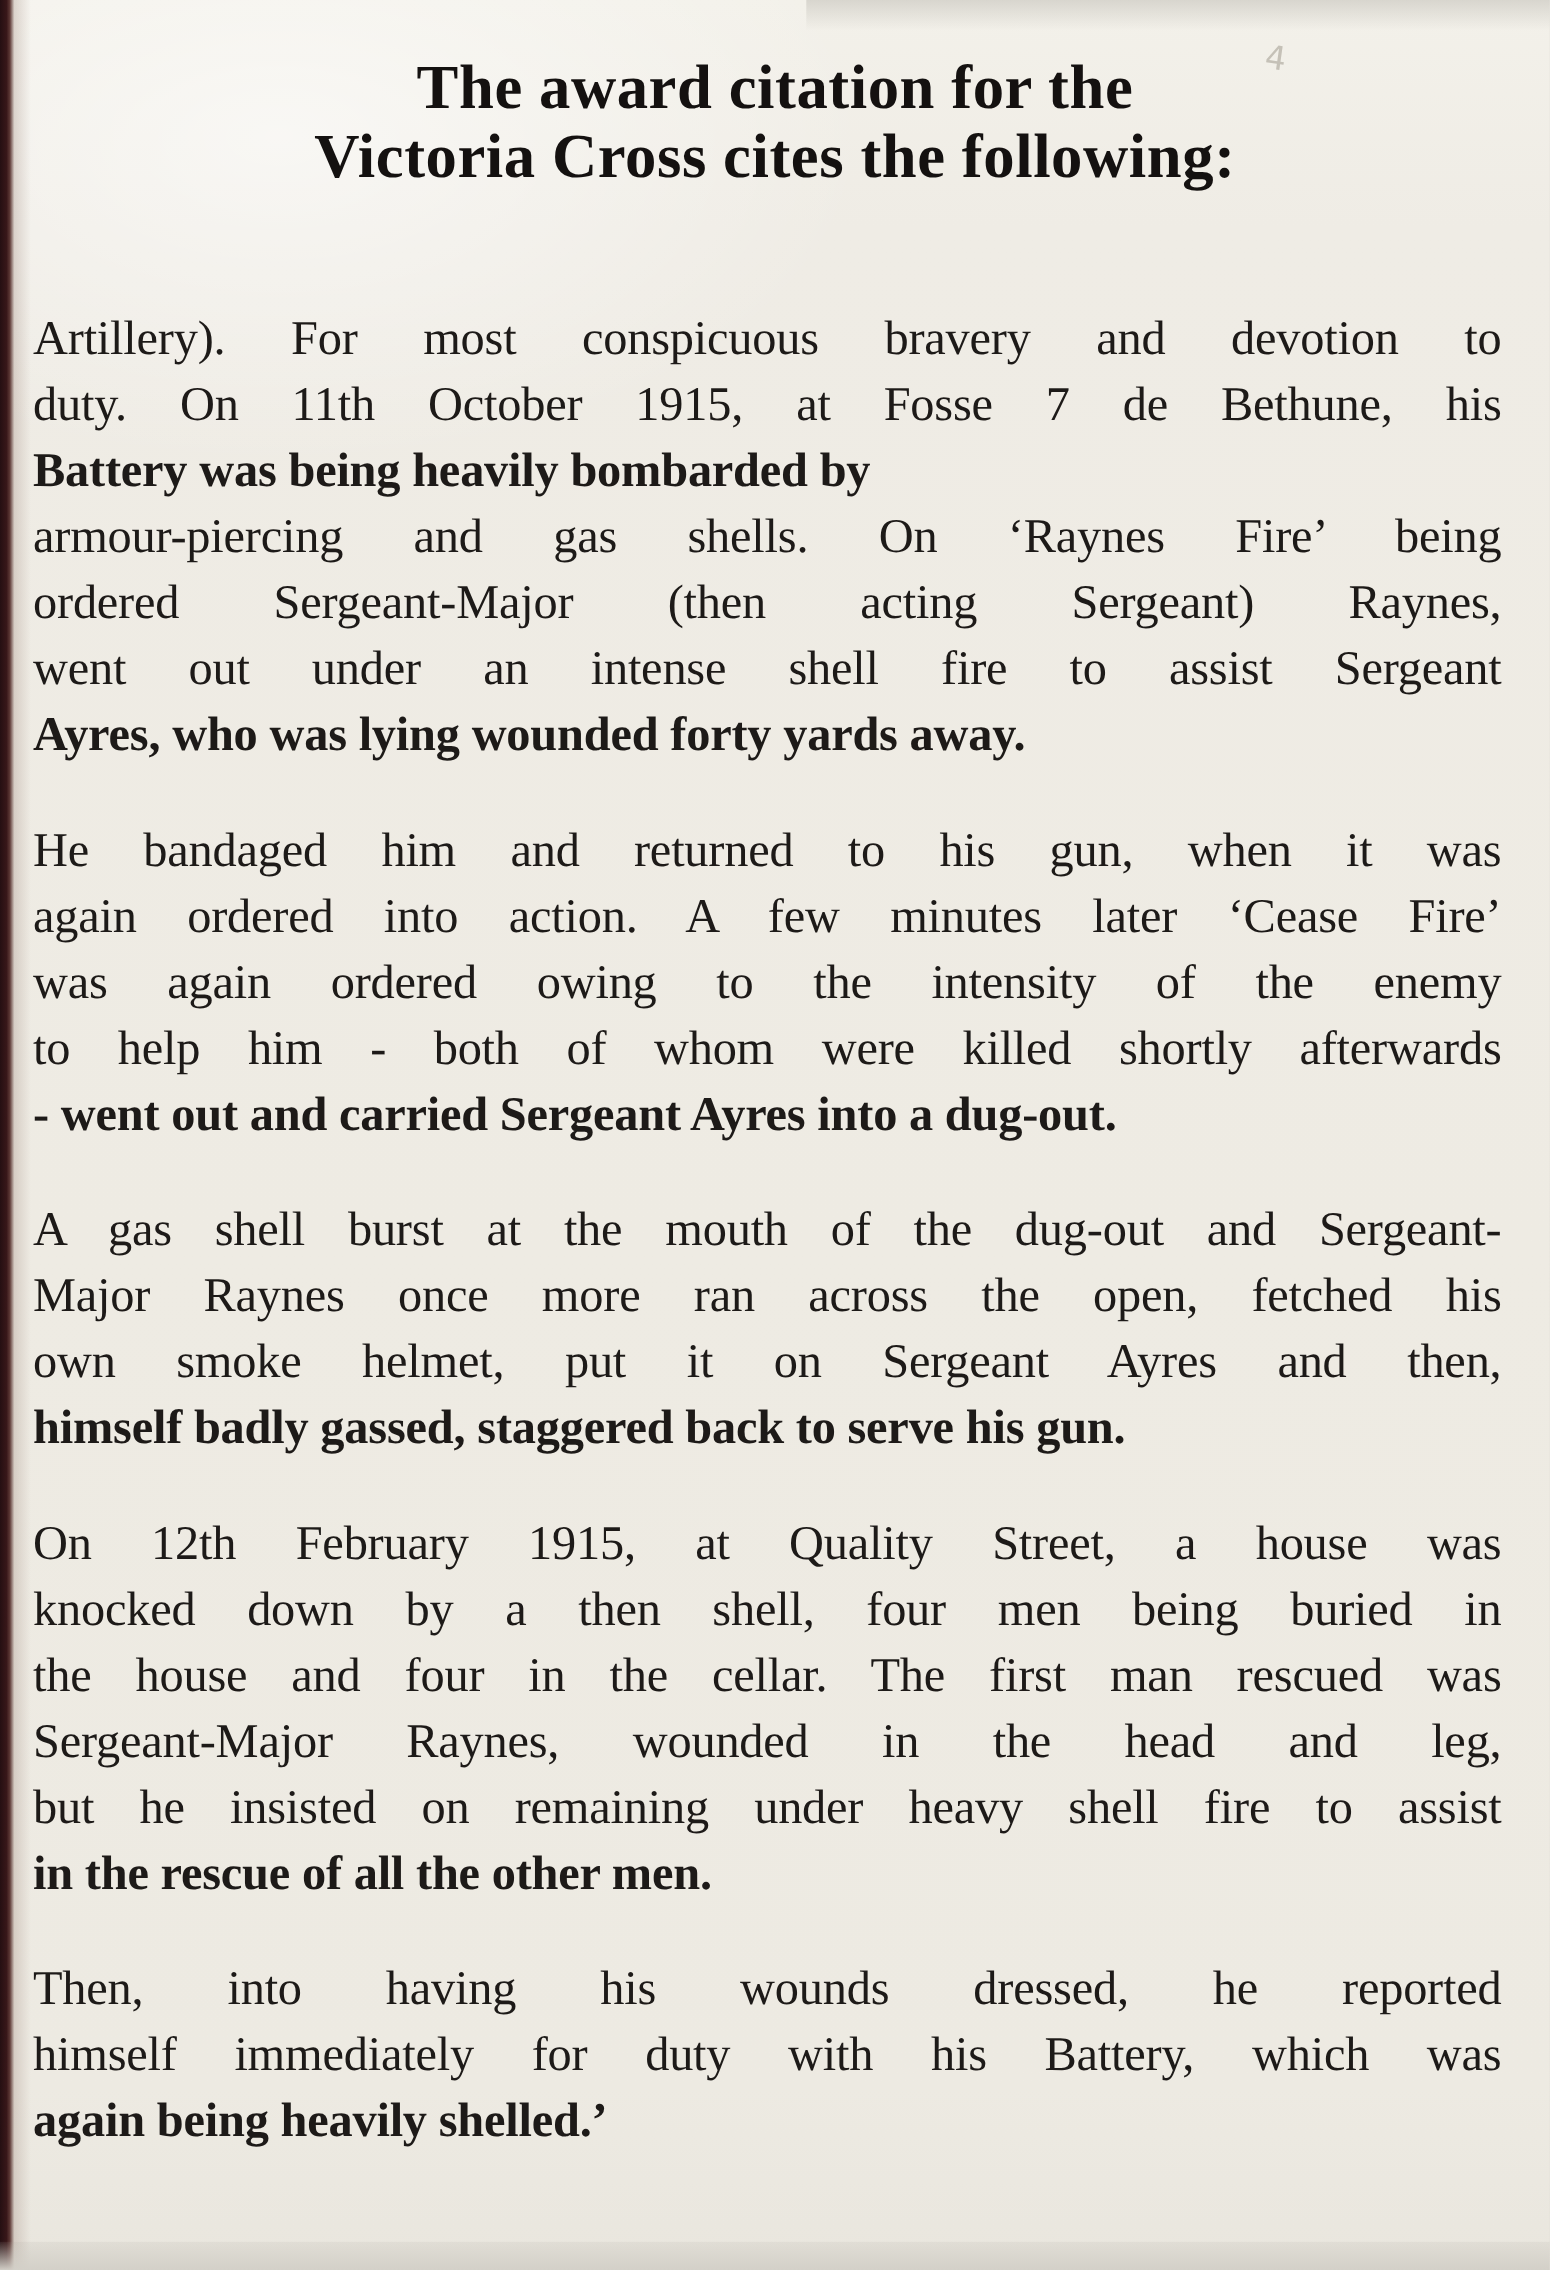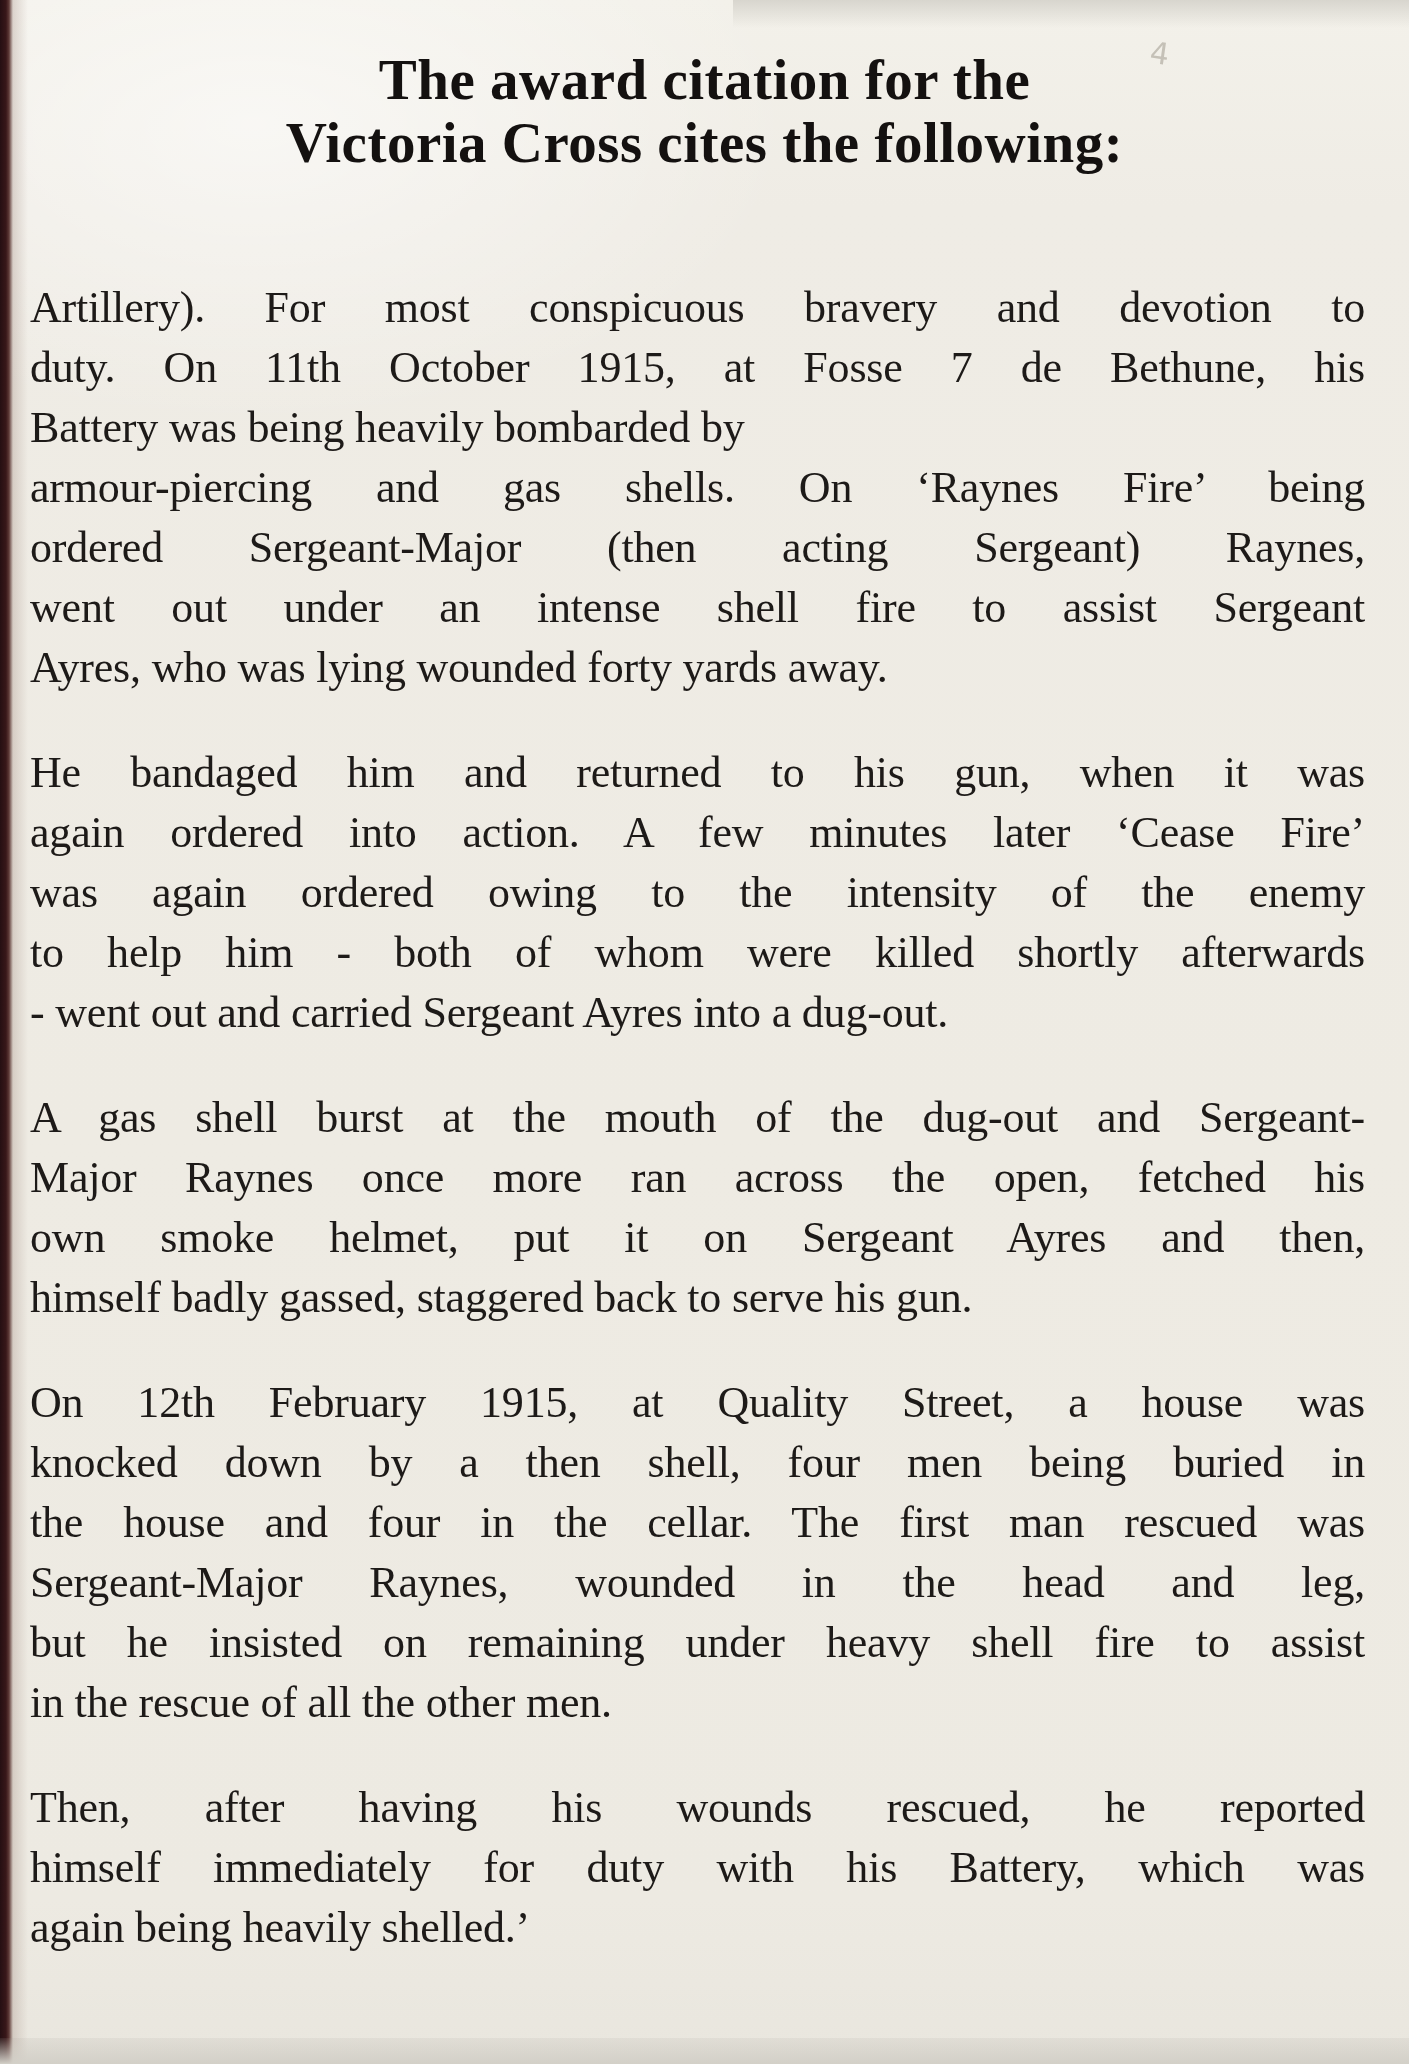--- a/index.html
+++ b/index.html
@@ -48,21 +48,21 @@
   }
   .para { margin: 0 0 45px 0; }
   .ln {
     font-size: 44px; line-height: 60px;
     letter-spacing: -0.2px;
     color: #1d1a18;
   }
   
   .f { text-align: justify; text-align-last: justify; text-justify: inter-word; }
   
-  .r { text-align: center; text-align-last: left; }
+  .r { text-align: center; text-align-last: left; font-weight: bold; }
 </style>
 </head>
 <body>
 
 <div class="page">
 
   <div class="spine"></div>
   <div class="top-shade"></div>
   <div class="bottom-edge"></div>
 
@@ -108,19 +108,19 @@
       <div class="ln f">On 12th February 1915, at Quality Street, a house was</div>
       <div class="ln f">knocked down by a then shell, four men being buried in</div>
       <div class="ln f">the house and four in the cellar. The first man rescued was</div>
       <div class="ln f">Sergeant-Major Raynes, wounded in the head and leg,</div>
       <div class="ln f">but he insisted on remaining under heavy shell fire to assist</div>
       <div class="ln r">in the rescue of all the other men.</div>
     <p></p>
 
     <p class="para">
       </p>
-      <div class="ln f">Then, after having his wounds rescued, he reported</div>
+      <div class="ln f">Then, into having his wounds dressed, he reported</div>
       <div class="ln f">himself immediately for duty with his Battery, which was</div>
       <div class="ln r">again being heavily shelled.’</div>
     <p></p>
 
   </main>
 </div>
 
 </body></html>

